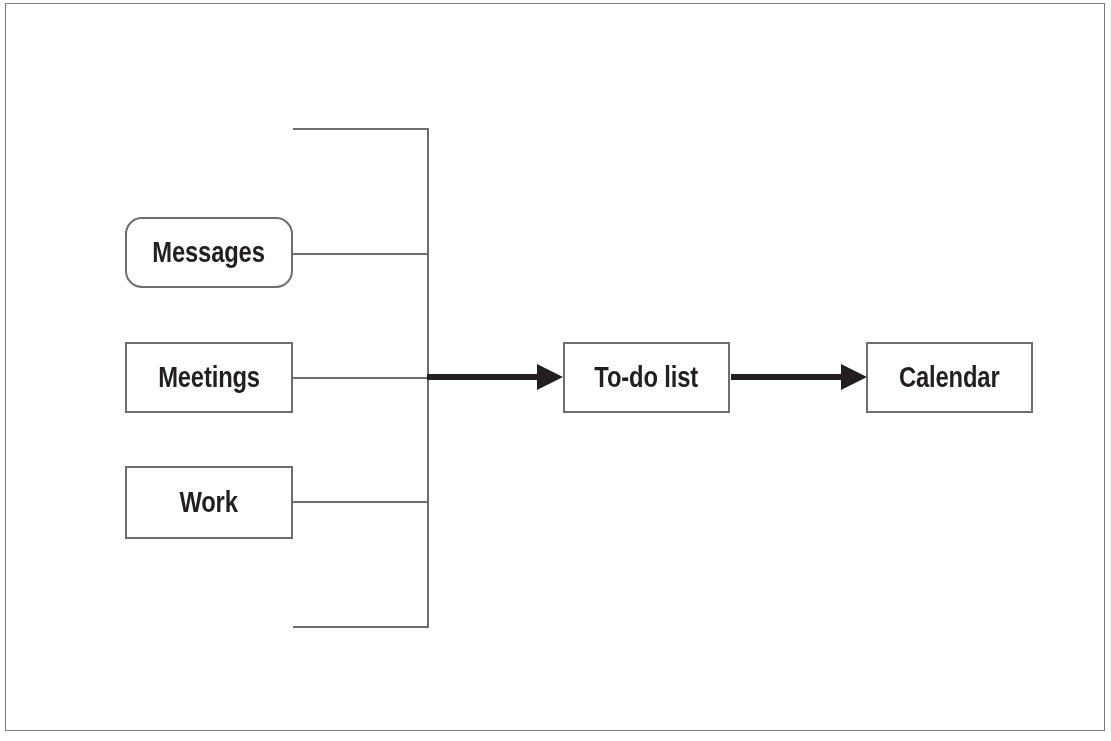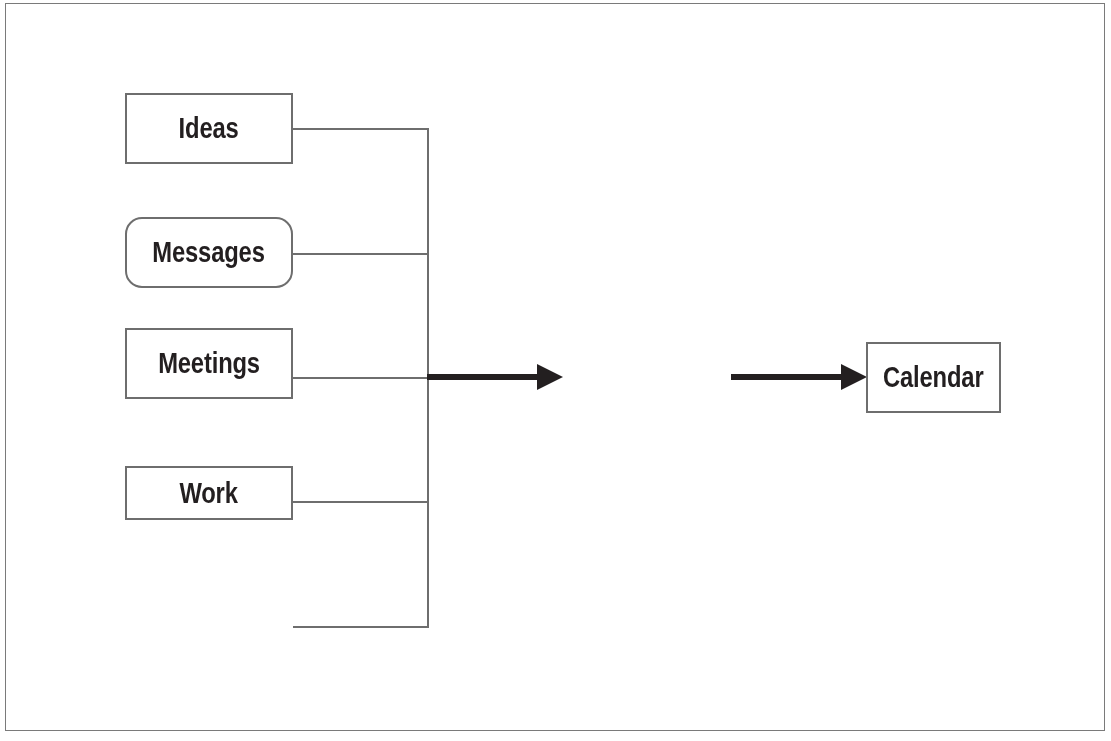--- a/index.html
+++ b/index.html
@@ -89,35 +89,35 @@
   <div class="hline" style="left:293px; top:626px; width:136px;"></div>
 
   <div class="vline" style="left:427px; top:128px; height:500px;"></div>
 
   <div class="arrow-shaft" style="left:427px; top:374px; width:110px;"></div>
   <div class="arrow-head" style="left:537px; top:364px;"></div>
 
   <div class="arrow-shaft" style="left:731px; top:374px; width:110px;"></div>
   <div class="arrow-head" style="left:841px; top:364px;"></div>
 
-  <div class="node" style="left:125px; top:93px; width:168px; height:71px;">
-    <span class="label">Ideas</span>
-  </div>
 
   <div class="node" style="left:125px; top:217px; width:168px; height:71px;border-radius:17px;">
     <span class="label">Messages</span>
   </div>
 
-  <div class="node" style="left:125px; top:328px; width:168px; height:71px;">
+  <div class="node" style="left:125px; top:342px; width:168px; height:71px;">
     <span class="label">Meetings</span>
   </div>
 
-  <div class="node" style="left:125px; top:466px; width:168px; height:54px;">
+  <div class="node" style="left:125px; top:466px; width:168px; height:73px;">
     <span class="label">Work</span>
   </div>
 
 
+  <div class="node" style="left:563px; top:342px; width:167px; height:71px;">
+    <span class="label">To-do list</span>
+  </div>
 
-  <div class="node" style="left:866px; top:342px; width:135px; height:71px;">
+  <div class="node" style="left:866px; top:342px; width:167px; height:71px;">
     <span class="label">Calendar</span>
   </div>
 
 </div>
 
 </body></html>

